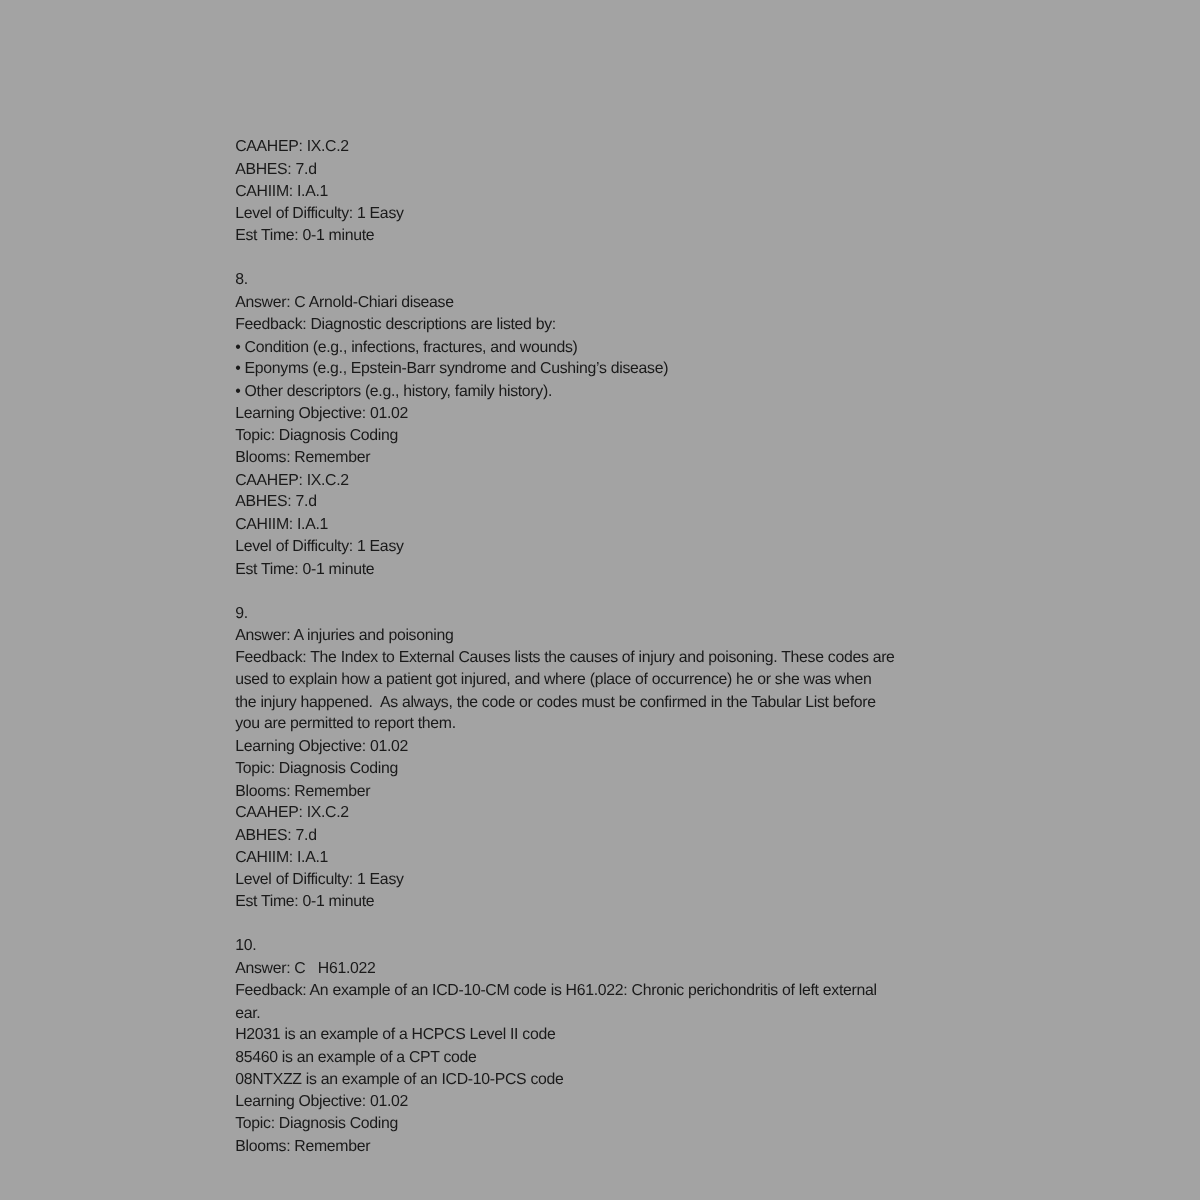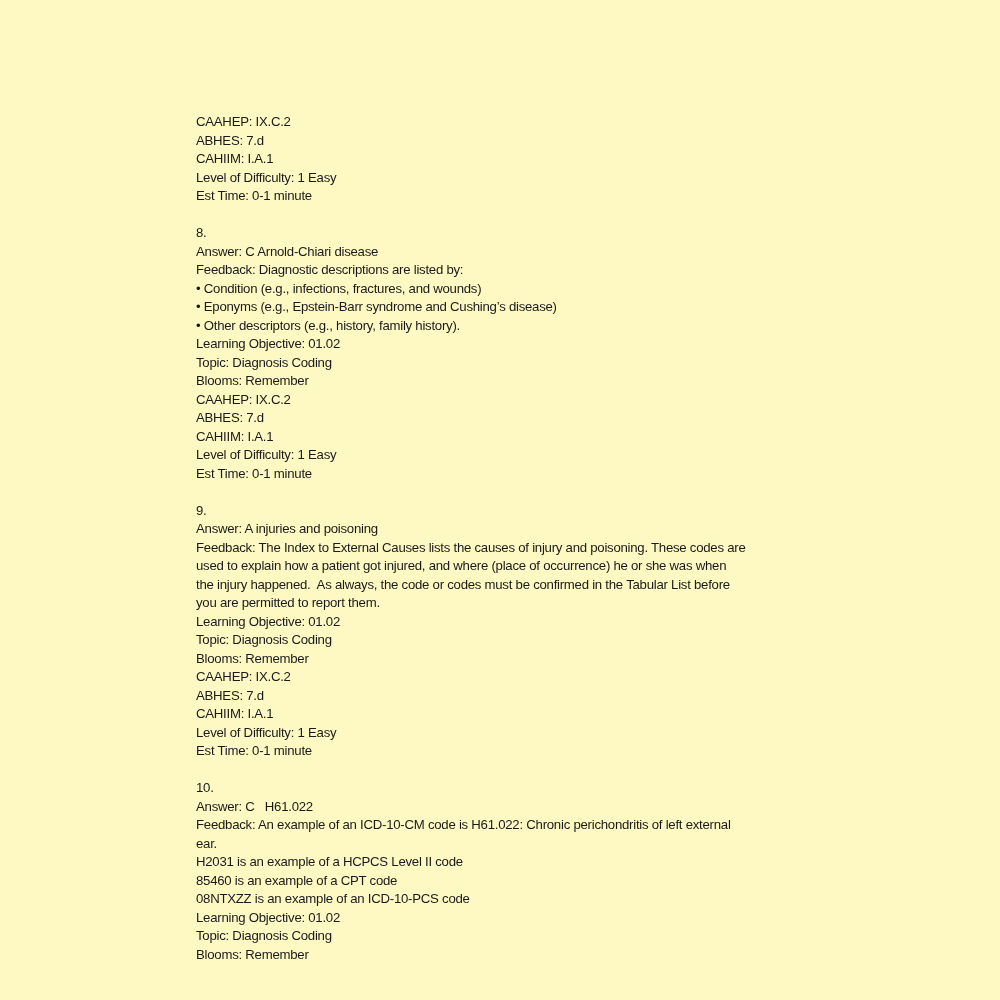--- a/index.html
+++ b/index.html
@@ -7,21 +7,21 @@
     padding: 0;
     width: 1000px;
     height: 1000px;
     background: #ffffff;
   }
   .page {
     position: relative;
     width: 1000px;
     height: 1000px;
     overflow: hidden;
-    background: #fef9c3;
+    background: #a3a3a3;
   }
   .doc {
     position: absolute;
     left: 196px;
     top: 113px;
     width: 650px;
     font-family: "Liberation Sans", sans-serif;
     font-size: 13.2px;
     line-height: 18.5px;
     letter-spacing: -0.25px;

